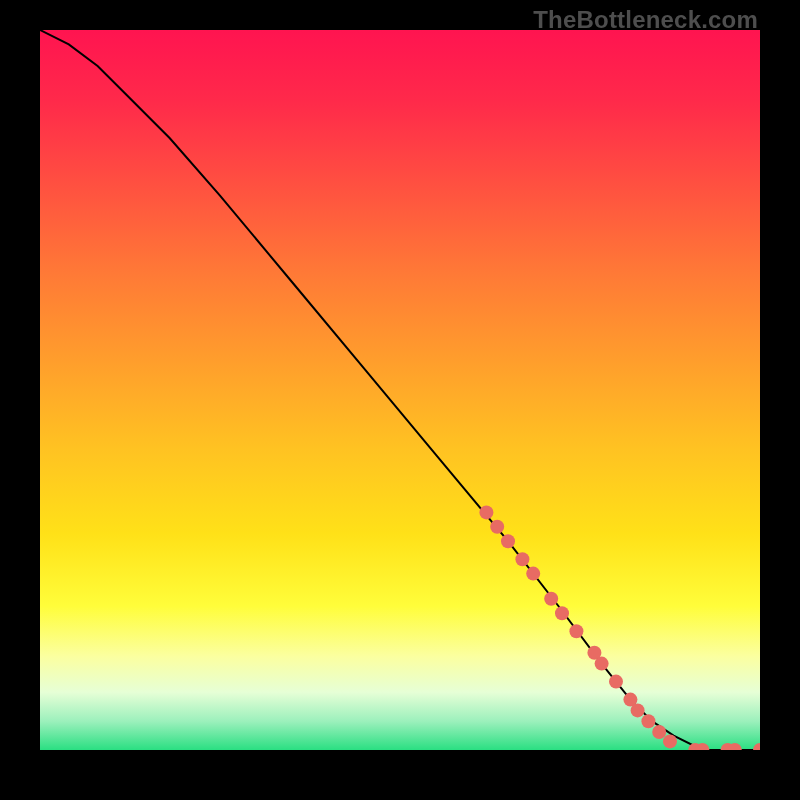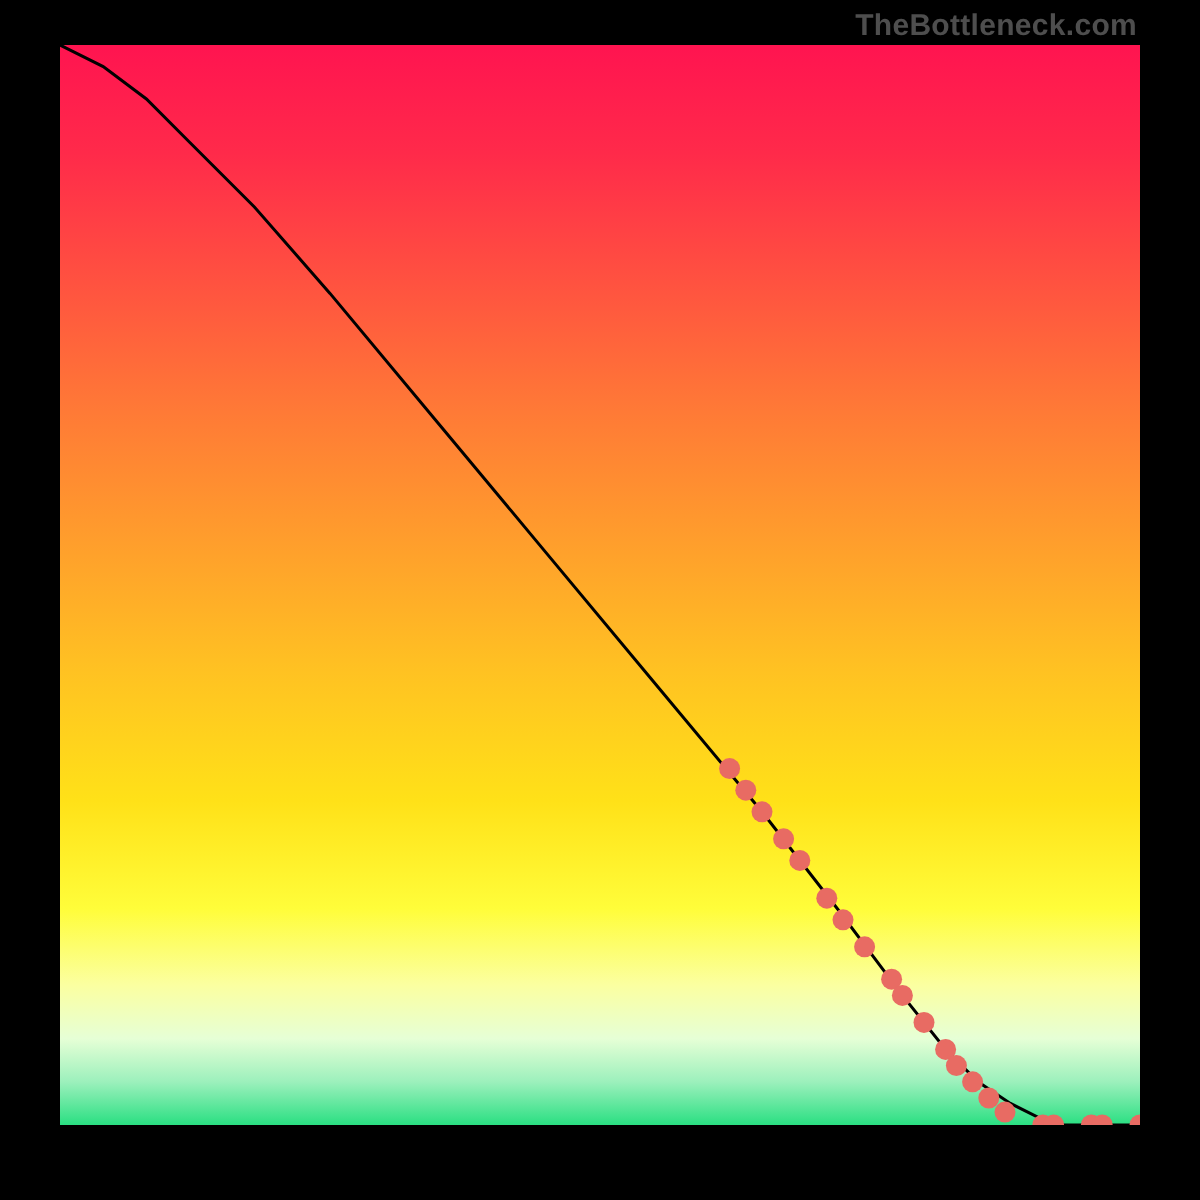--- a/index.html
+++ b/index.html
@@ -41,21 +41,21 @@
       #e6ffd6 92%,
       #9cf0bc 96%,
       #2adf82 100%
     );
   }
   .attribution {
     position: absolute;
     top: 6px;
     right: 42px;
     color: #4e4e4e;
-    font-size: 20px;
+    font-size: 24px;
     font-weight: 600;
     letter-spacing: 0.2px;
     user-select: none;
   }
   svg.overlay {
     position: absolute;
     left: 0; top: 0;
     width: 720px;
     height: 720px;
   }

